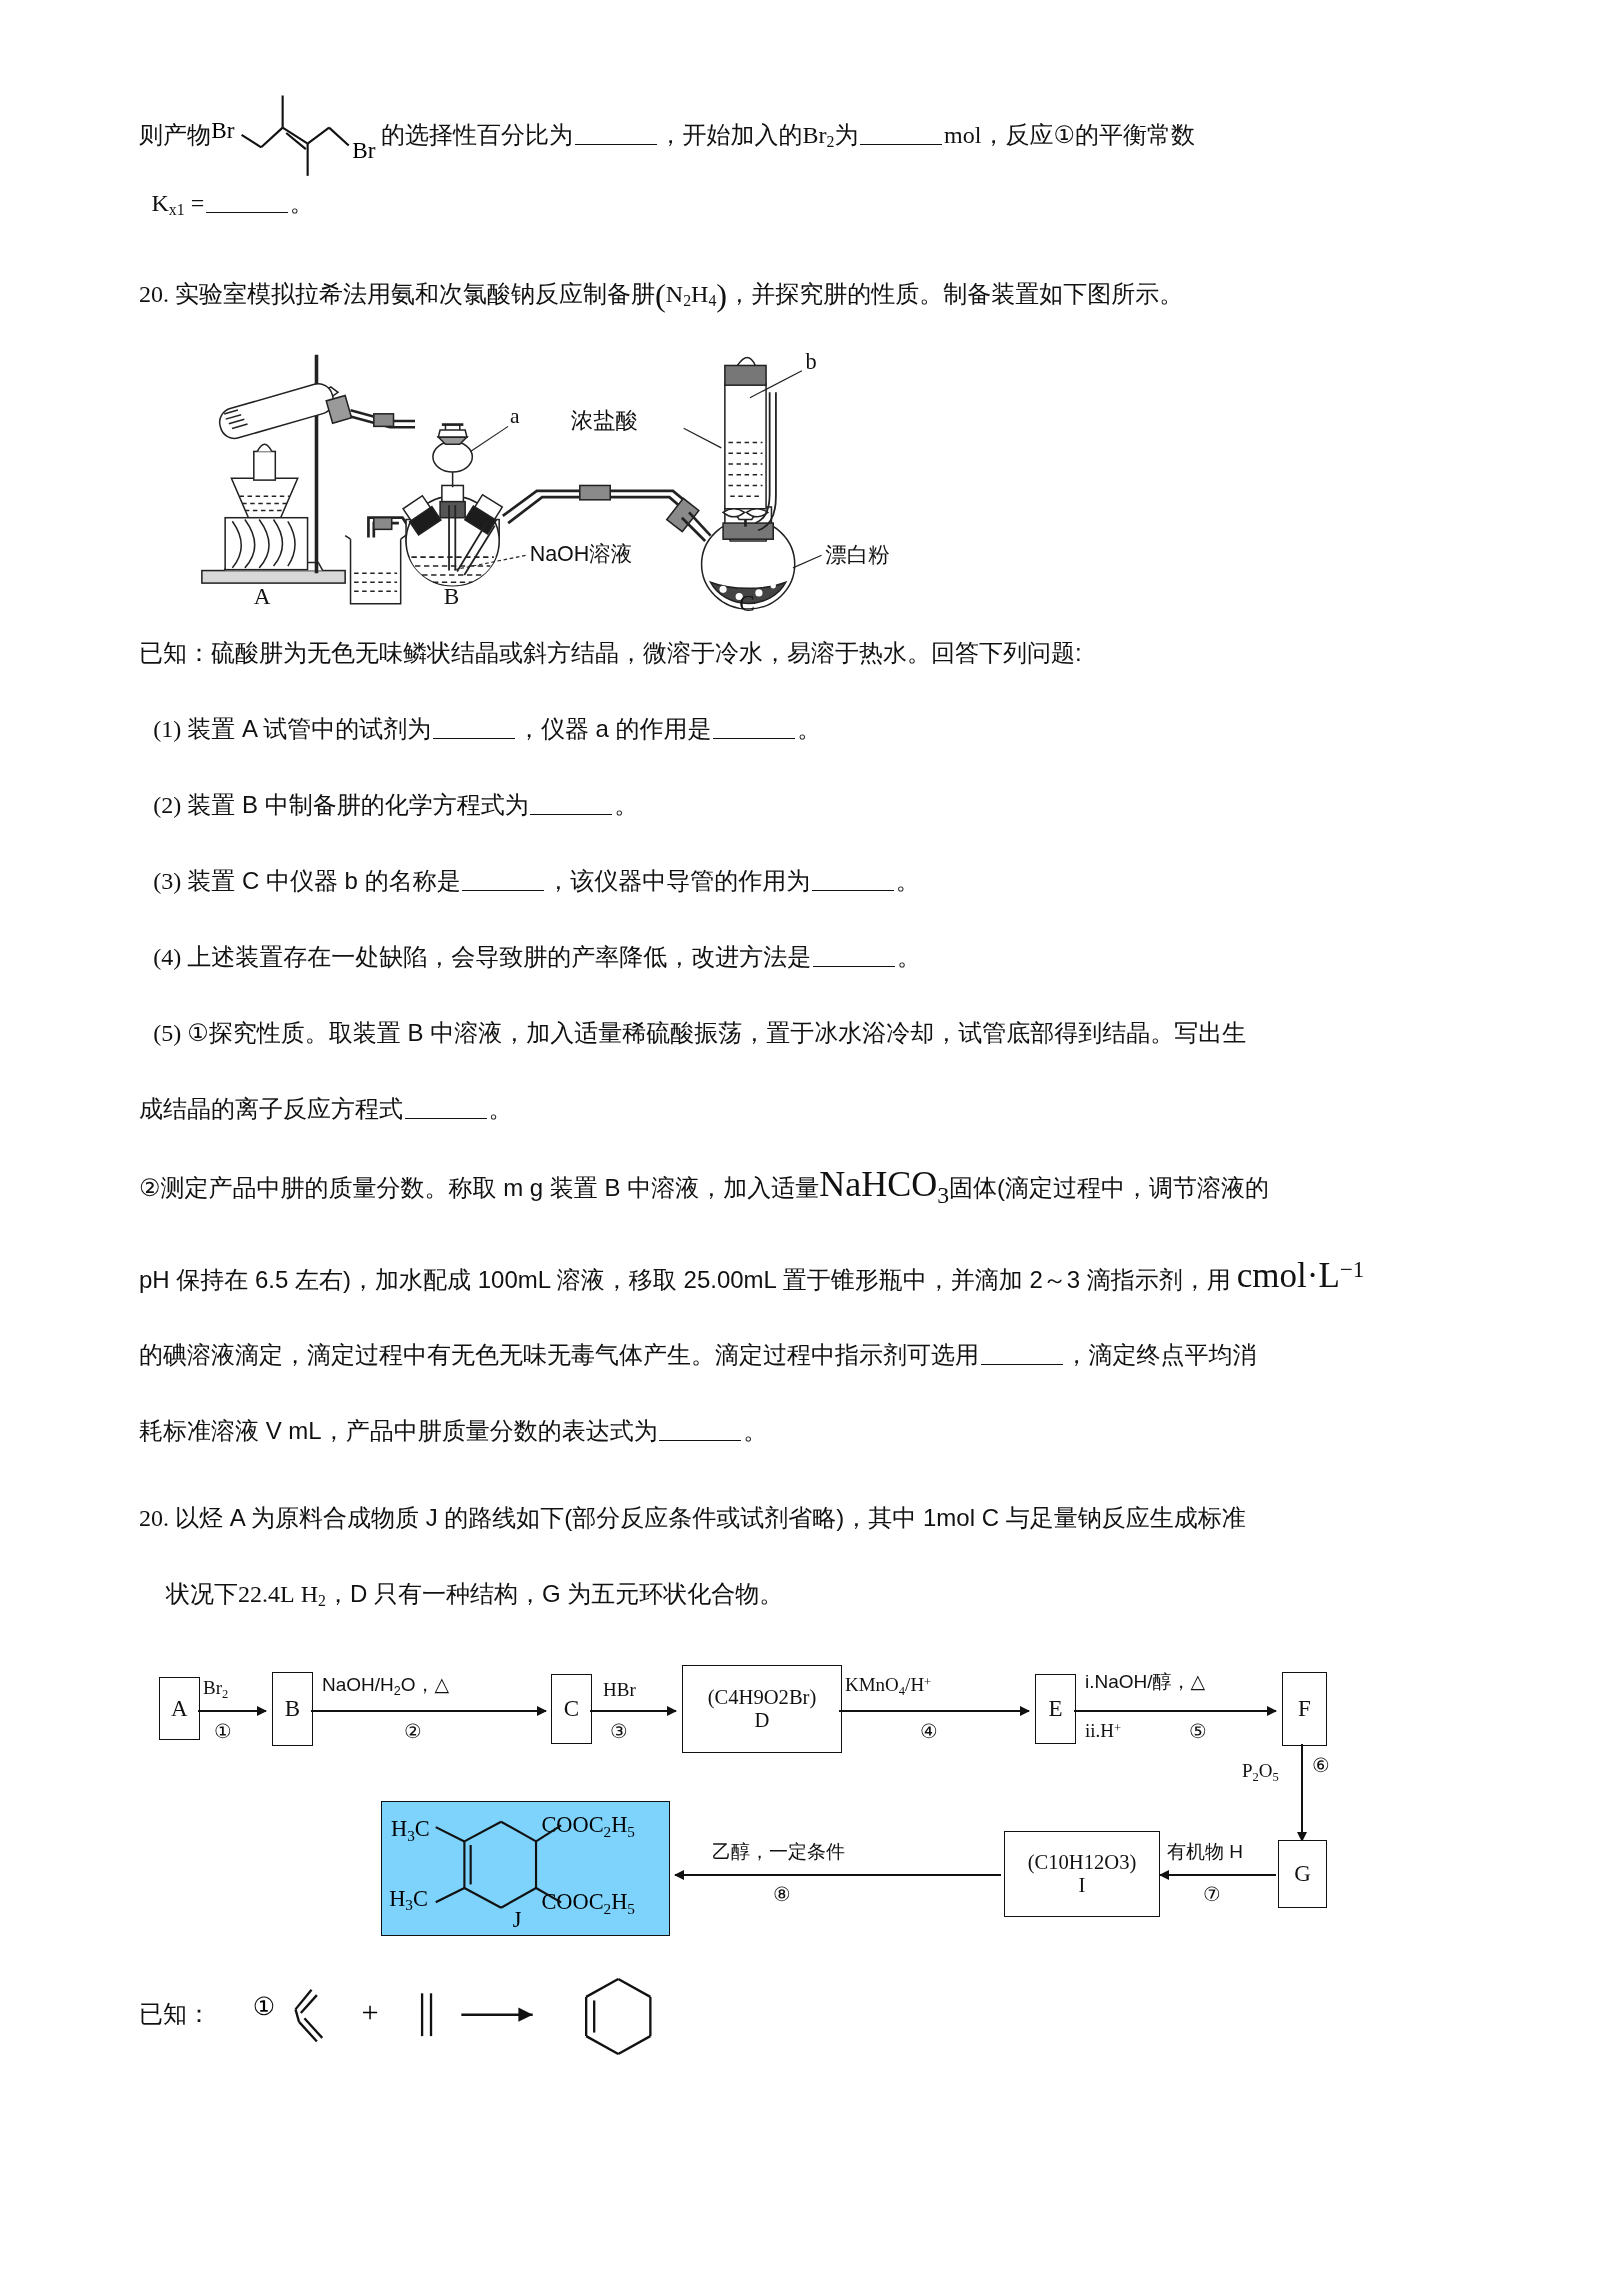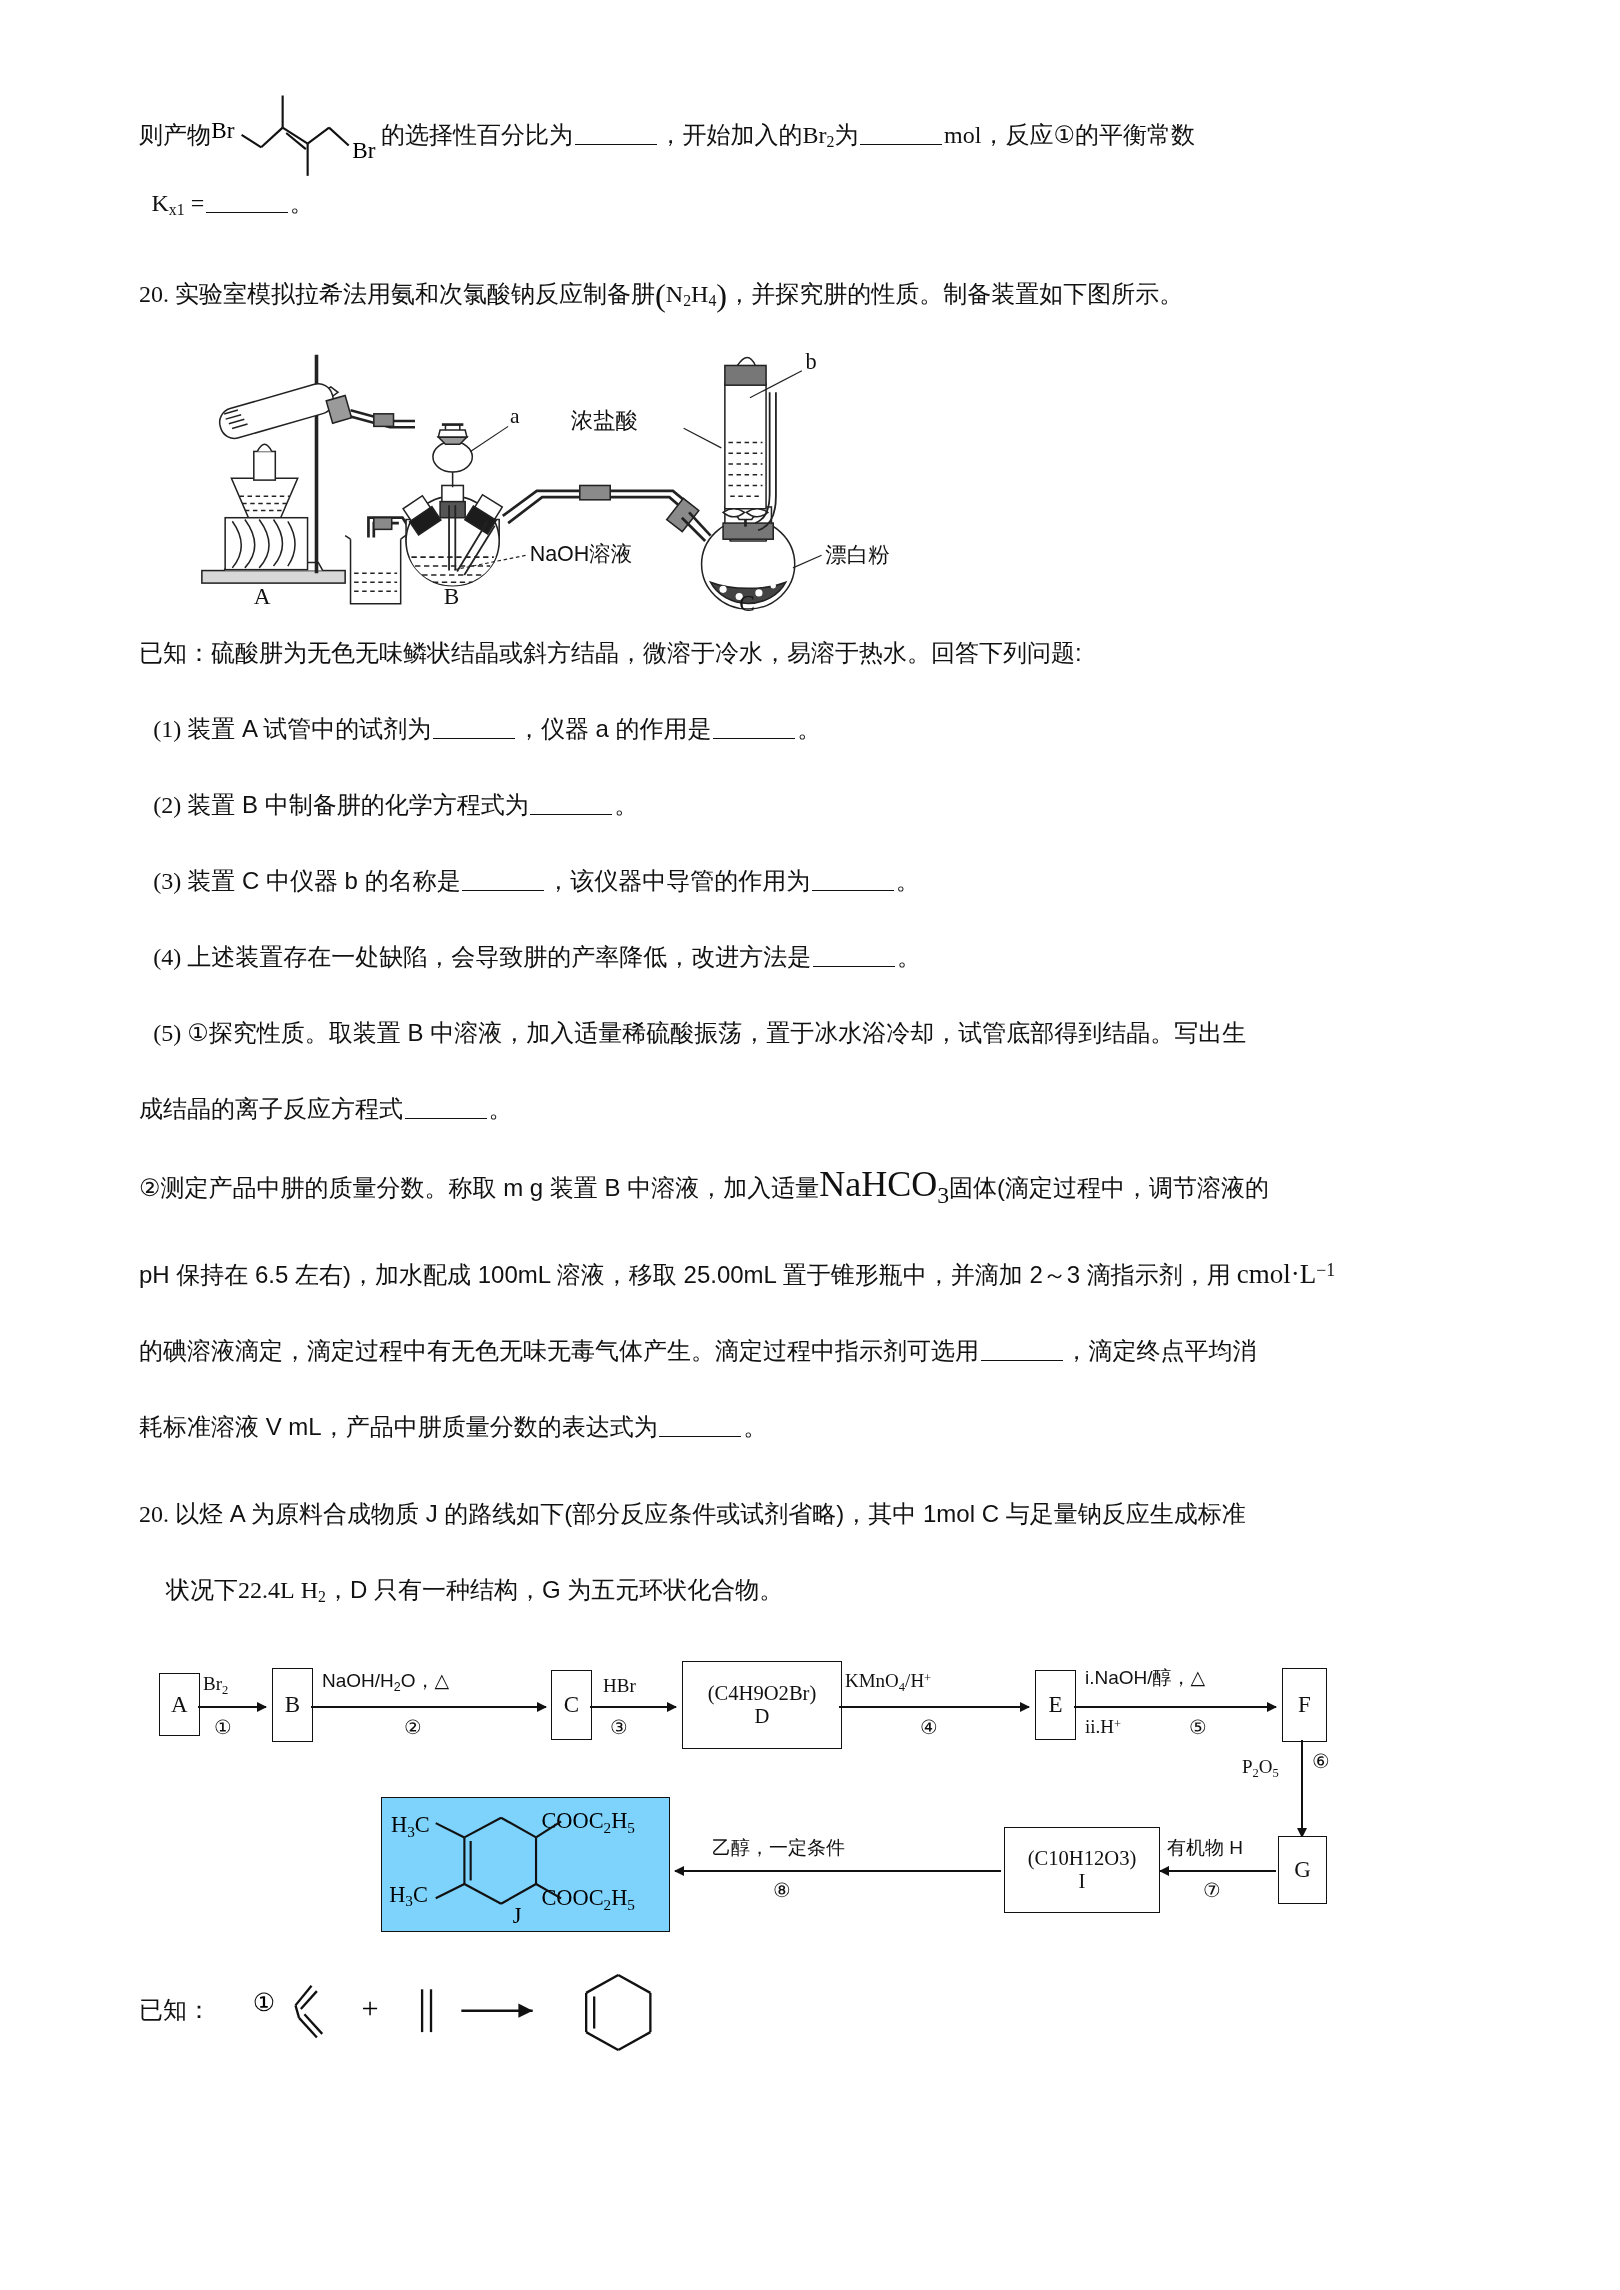--- a/index.html
+++ b/index.html
@@ -267,21 +267,21 @@
 
   <div class="para">
     <span class="cn">成结晶的离子反应方程式</span><span class="blank"></span><span class="cn">。</span>
   </div>
 
   <div class="para">
     <span class="cn">②</span><span class="cn">测定产品中肼的质量分数。称取 m g 装置 B 中溶液，加入适量</span><span class="sf" style="font-size:36px;"><span>NaHCO</span><sub>3</sub></span><span class="cn">固体(滴定过程中，调节溶液的</span>
   </div>
 
   <div class="para">
-    <span class="cn">pH 保持在 6.5 左右)，加水配成 100mL 溶液，移取 25.00mL 置于锥形瓶中，并滴加 2～3 滴指示剂，用</span> <span class="sf" style="font-size:27px;text-align:right;"><span>cmol·L</span><sup>−1</sup></span>
+    <span class="cn">pH 保持在 6.5 左右)，加水配成 100mL 溶液，移取 25.00mL 置于锥形瓶中，并滴加 2～3 滴指示剂，用</span> <span class="sf" style="font-size:35px;text-align:right;"><span>cmol·L</span><sup>−1</sup></span>
   </div>
 
   <div class="para">
     <span class="cn">的碘溶液滴定，滴定过程中有无色无味无毒气体产生。滴定过程中指示剂可选用</span><span class="blank"></span><span class="cn">，滴定终点平均消</span>
   </div>
 
   <div class="para">
     <span class="cn">耗标准溶液 V mL，产品中肼质量分数的表达式为</span><span class="blank"></span><span class="cn">。</span>
   </div>
 

